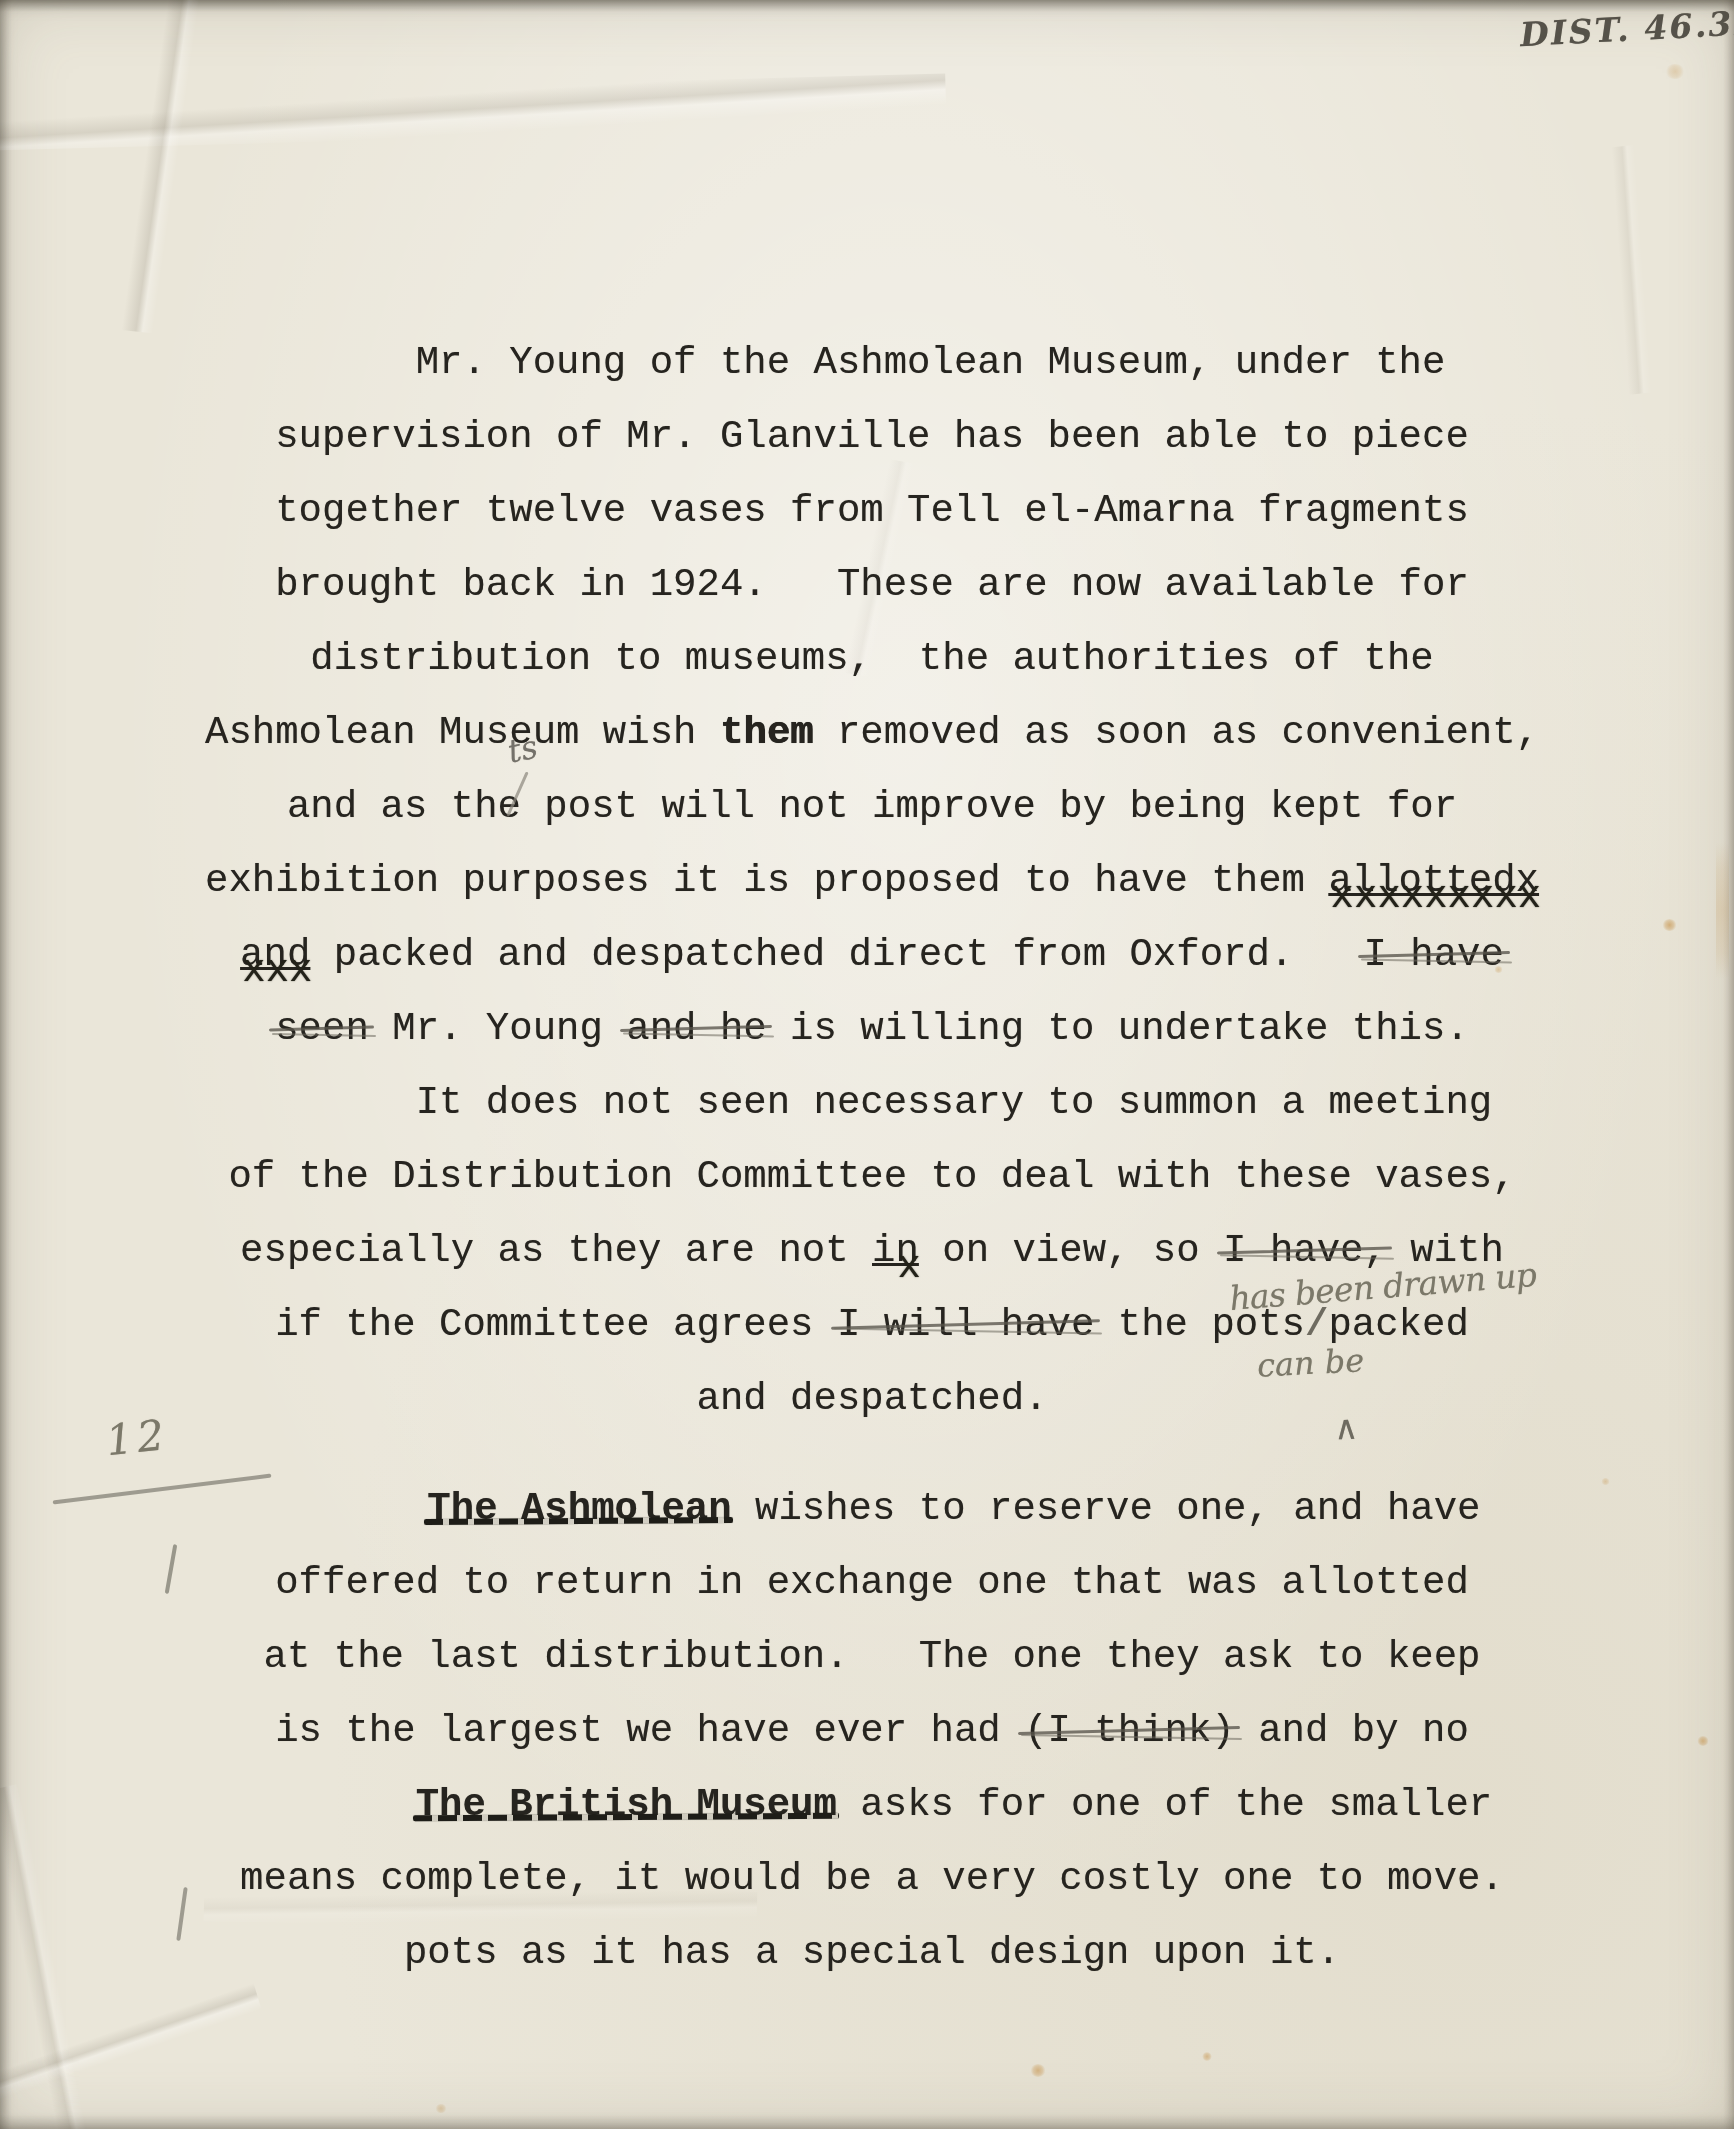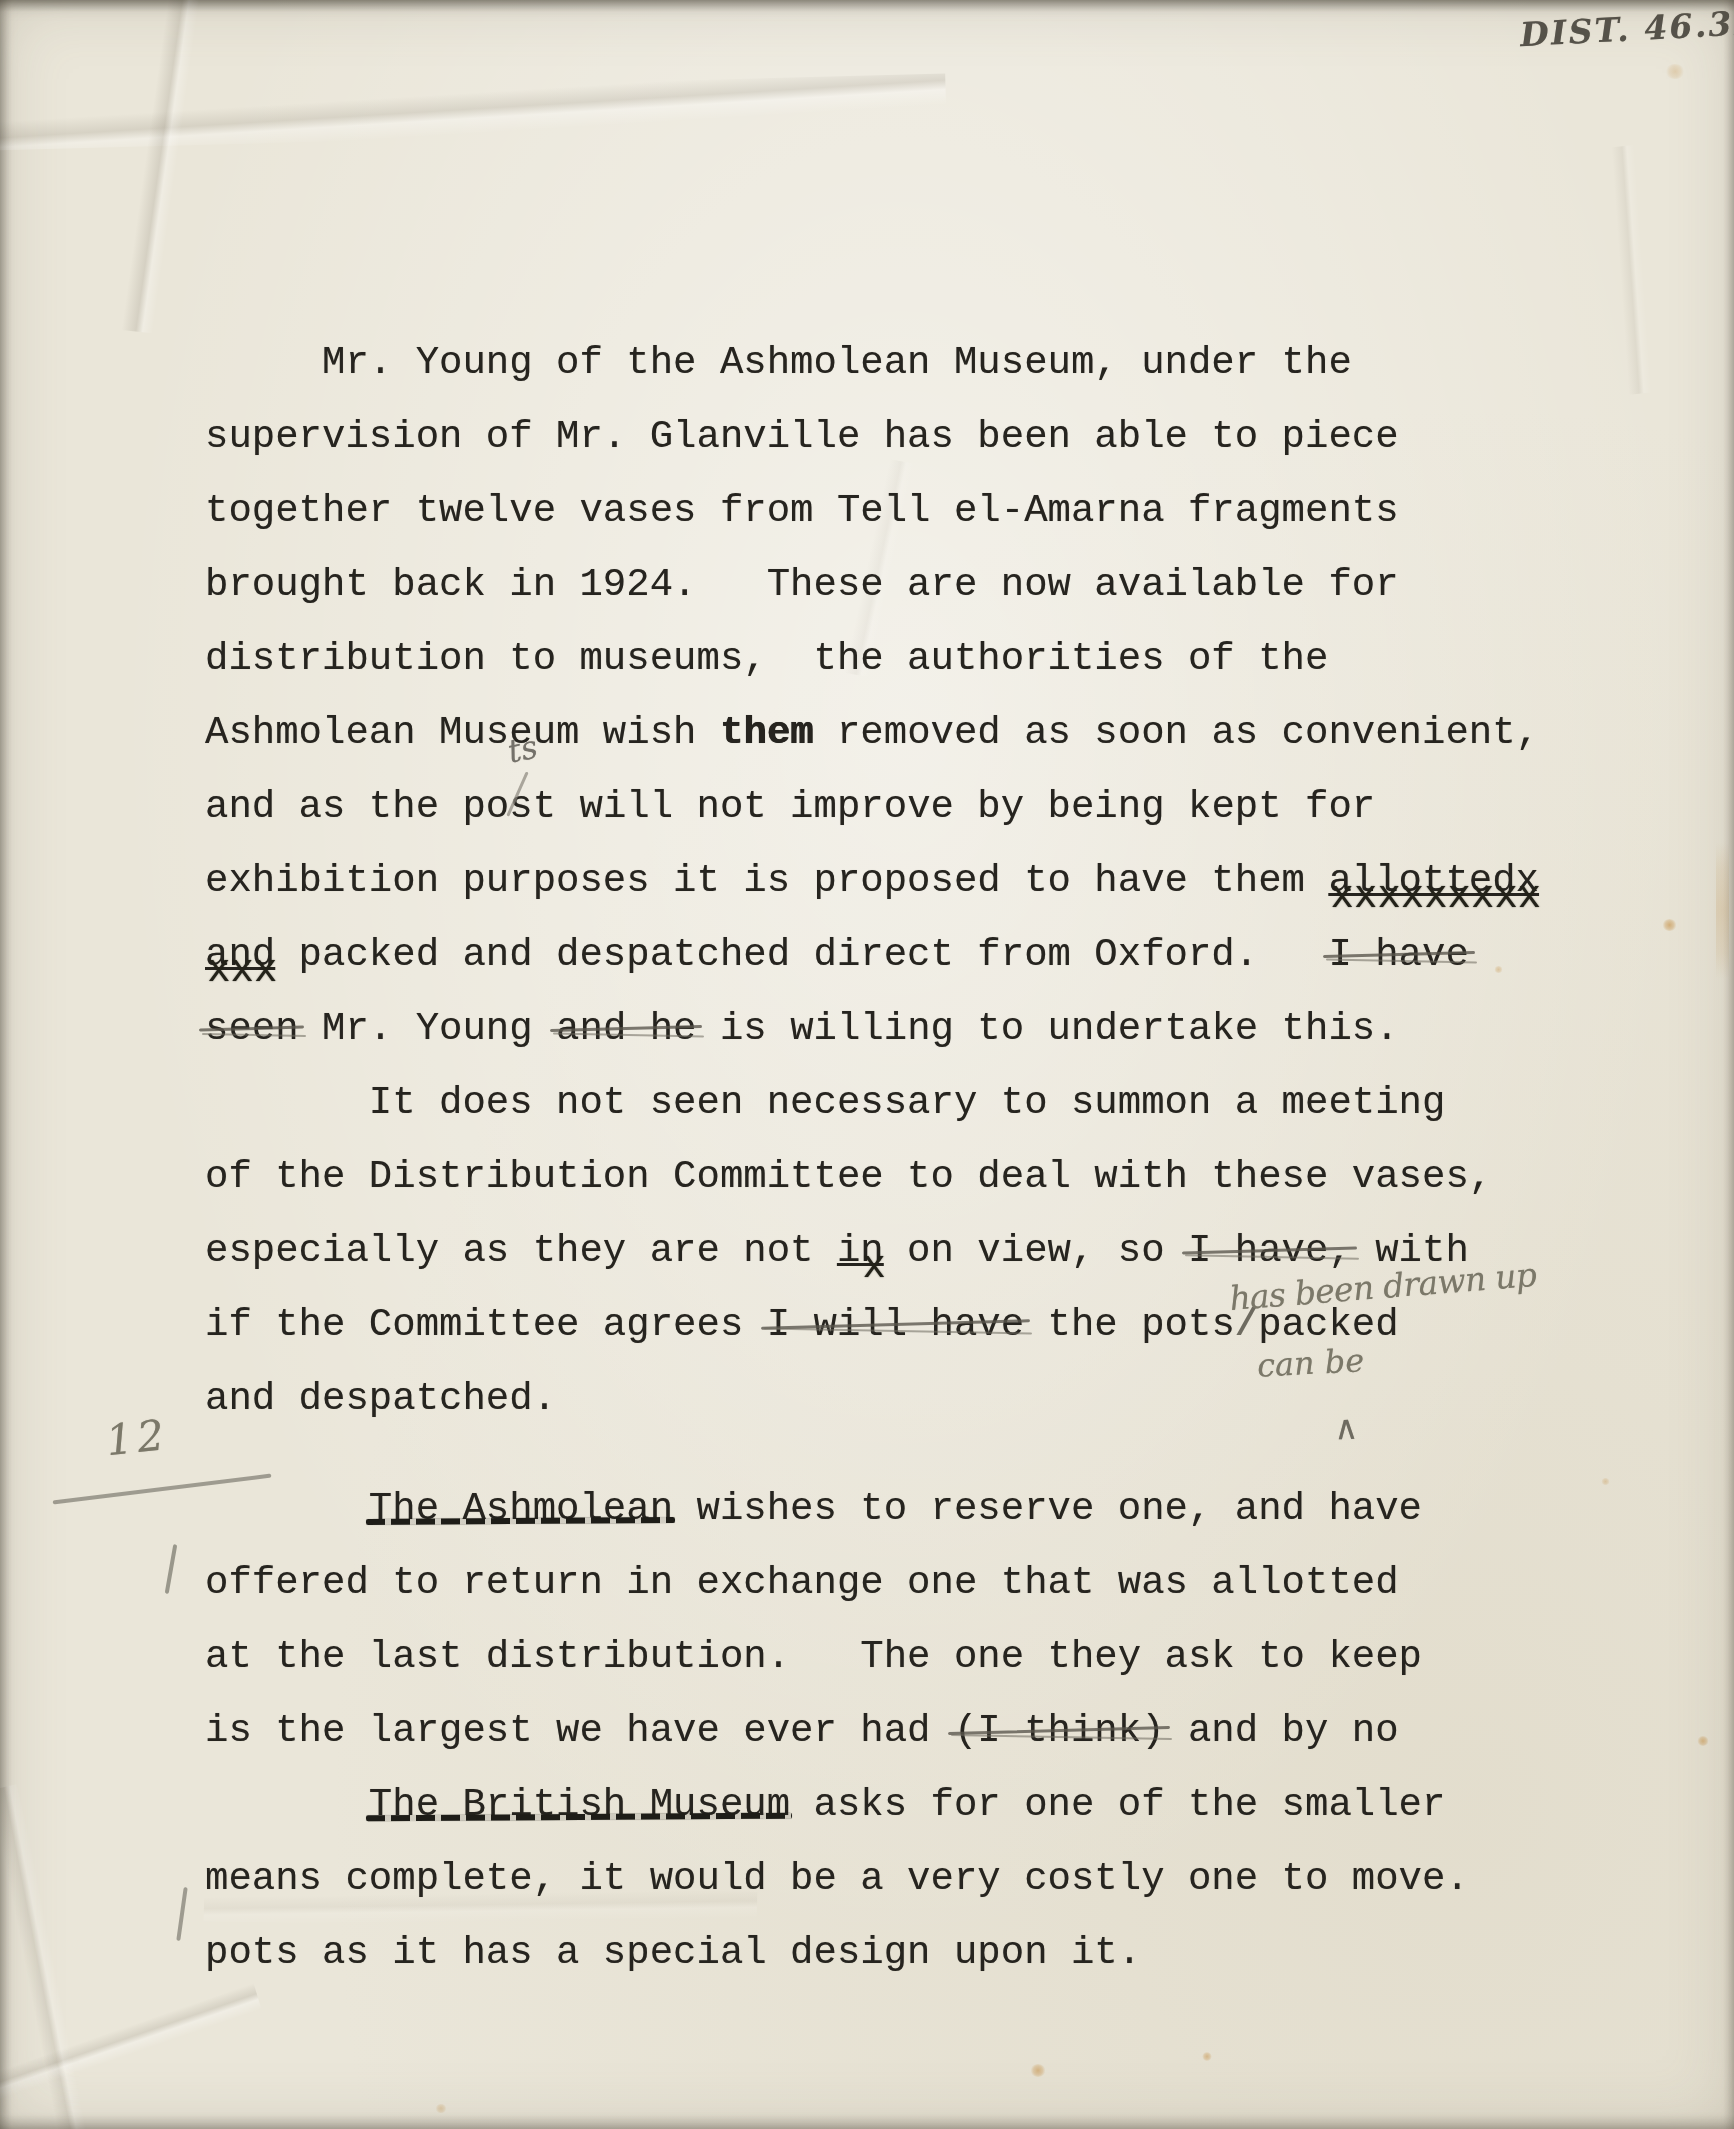--- a/index.html
+++ b/index.html
@@ -47,34 +47,35 @@
   .s6{left:1601px;top:1478px;width:8.7px;height:7.3px;opacity:.3;}
   .s7{left:1665px;top:64px;width:20.4px;height:14.6px;opacity:.25;}
   .s8{left:435px;top:2104px;width:11.7px;height:8.7px;opacity:.3;}
   .s9{left:1716px;top:816px;width:13px;height:189px;border-radius:7.3px;opacity:.18;}
 
   
   .typed{
     position:absolute;left:205px;top:326px;z-index:3;
     font-size:39px;color:#26241f;
     text-shadow:0 0 0.7px rgba(32,30,24,.38);
+    text-align:center;
   }
   .line{height:74px;line-height:74px;white-space:pre;}
   .line.para-gap{margin-top:36px;}
   .bold{font-weight:700;text-shadow:0.7px 0 0 #26241f,0 0 0.7px rgba(32,30,24,.5);}
   .pencil{color:#6e6b60;text-shadow:none;font-weight:700;}
   .strike{position:relative;}
   .strike::before{content:"";position:absolute;left:-5.8px;right:-5.8px;top:46%;height:2.9px;
     background:rgba(88,85,76,.78);transform:rotate(-1.6deg);border-radius:2.2px;}
   .strike::after{content:"";position:absolute;left:-2.9px;right:-7.3px;top:61%;height:2.2px;
     background:rgba(110,106,95,.55);transform:rotate(1.1deg);border-radius:2.2px;}
   .xover{position:relative;text-decoration:underline;}
   .xover::after{content:attr(data-over);position:absolute;left:2.2px;top:0.7px;white-space:pre;
     color:#232219;text-shadow:0 0 1.5px rgba(25,24,18,.7);}
-  .udash{position:relative;}
+  .udash{position:relative;font-weight:bold;}
   .udash::after{content:"";position:absolute;left:-2.9px;right:-1.5px;bottom:7.3px;height:5.8px;
     background:repeating-linear-gradient(90deg,#1e1d18 0 19px, rgba(30,29,24,.12) 19px 25px);
     transform:rotate(-0.35deg);border-radius:2.2px;box-shadow:0 0 0.7px rgba(25,24,18,.6);}
 
   
   .hand{position:absolute;z-index:4;color:#7b7869;font-family:"DejaVu Serif",serif;
     font-style:italic;white-space:pre;text-shadow:0 0 0.7px rgba(118,113,98,.55);}
   .hand-dist{left:1520px;top:8.7px;font-size:33px;letter-spacing:2.2px;color:#55524a;
     transform:rotate(-3deg);font-weight:700;}
   .hand-ts{left:508px;top:730px;font-size:32px;transform:rotate(-12deg);color:#74716a;}

